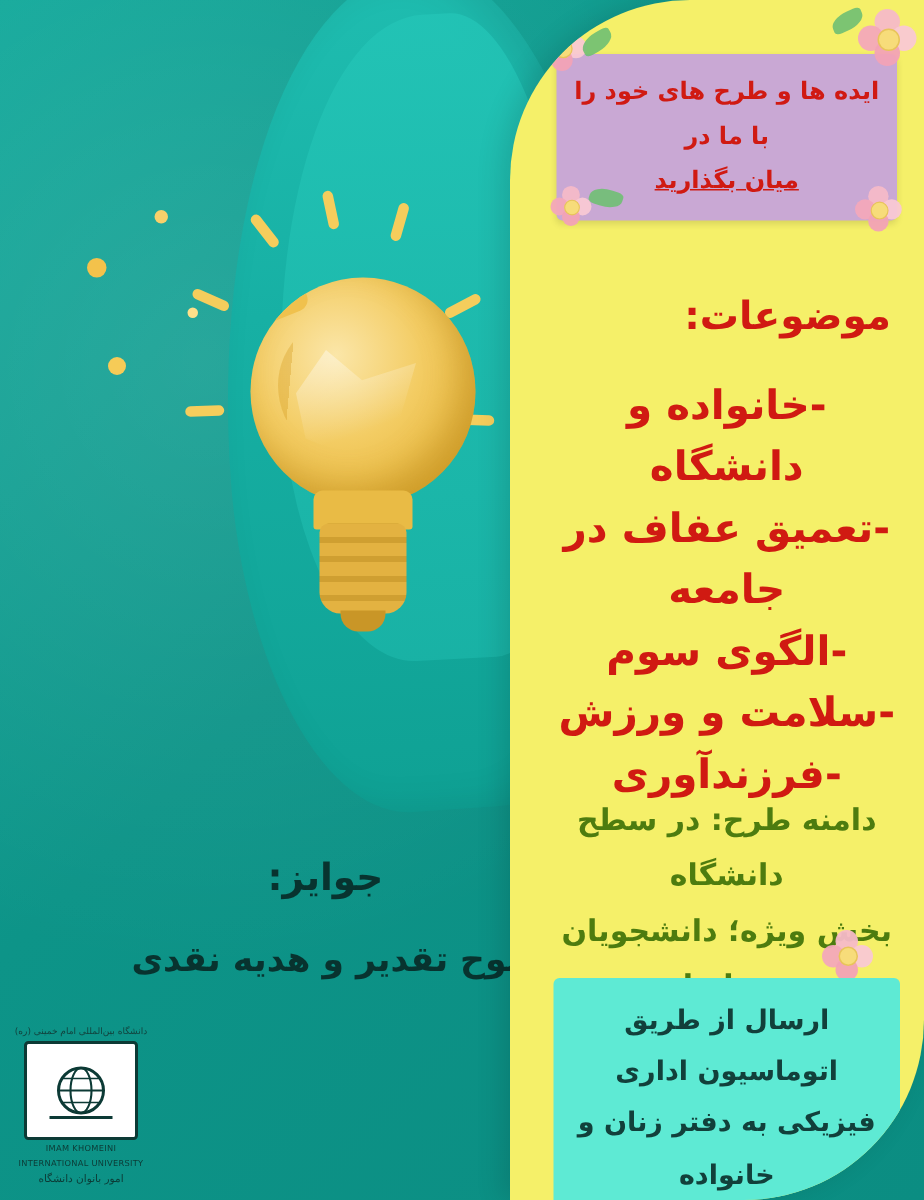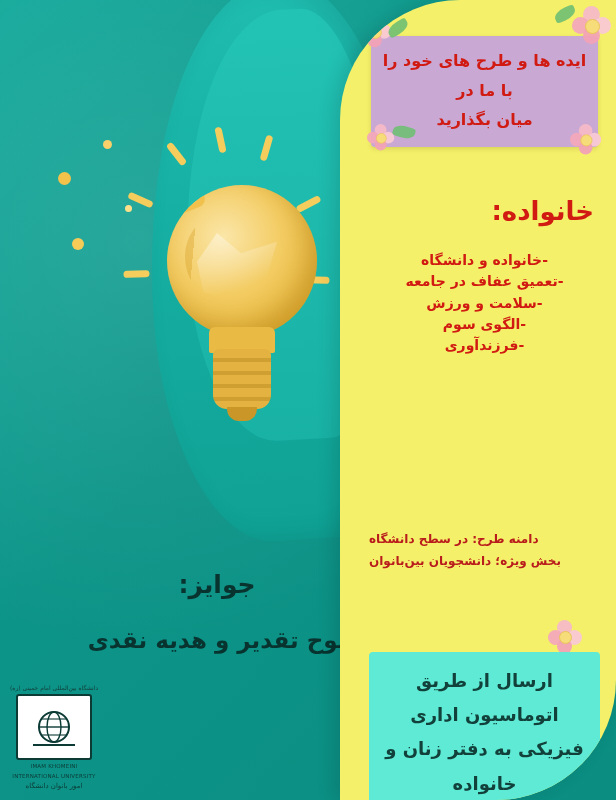--- a/index.html
+++ b/index.html
@@ -250,21 +250,21 @@
     background: #c9a8d4;
     border-radius: 4px;
     padding: 10px 10px 12px;
     text-align: center;
     color: #d01a12;
     font-size: 16px;
     font-weight: bold;
     line-height: 1.85;
     box-shadow: 0 2px 5px rgba(0,0,0,0.12);
   }
-  .headline .l2 { display: block; }
+  .headline .l2 { display: block; text-decoration: underline; }
 
   
   .flower {
     position: absolute;
     width: 40px;
     height: 40px;
   }
   .flower .petal {
     position: absolute;
     width: 17px;
@@ -315,35 +315,35 @@
     right: 16px;
     left: 16px;
     top: 250px;
     list-style: none;
     margin: 0;
     padding: 0;
     text-align: center;
   }
   .topics-list li {
     color: #d01a12;
-    font-size: 14px;
+    font-size: 27px;
     font-weight: bold;
     line-height: 1.52;
     white-space: pre-line;
   }
 
   
   .scope {
     position: absolute;
     right: 16px;
     left: 16px;
     top: 528px;
-    text-align: left;
-    color: #b91c1c;
-    font-size: 12px;
+    text-align: center;
+    color: #4d7c0f;
+    font-size: 20px;
     font-weight: bold;
     line-height: 1.85;
   }
 
   
   .submit-box {
     position: absolute;
     right: 16px;
     left: 16px;
     top: 652px;
@@ -455,27 +455,27 @@
         <div class="petal"></div>
           <div class="petal"></div>
           <div class="petal"></div>
           <div class="petal"></div>
           <div class="core"></div>
       </div>
       <div class="leaf lf1"></div>
       <div class="leaf lf2"></div>
       <div class="leaf lf3"></div>
 
-      <div class="topics-title">خانواده:</div>
+      <div class="topics-title">موضوعات:</div>
 
       <ul class="topics-list">
         <li>-خانواده و دانشگاه</li>
         <li>-تعمیق عفاف در جامعه</li>
+        <li>-الگوی سوم</li>
         <li>-سلامت و ورزش</li>
-        <li>-الگوی سوم</li>
         <li>-فرزندآوری</li>
       </ul>
 
       <div class="scope">
         <div>دامنه طرح: در سطح دانشگاه</div>
         <div>بخش ویژه؛ دانشجویان بین‌بانوان</div>
       </div>
 
       <div class="flower submit-flower">
         <div class="petal"></div>

